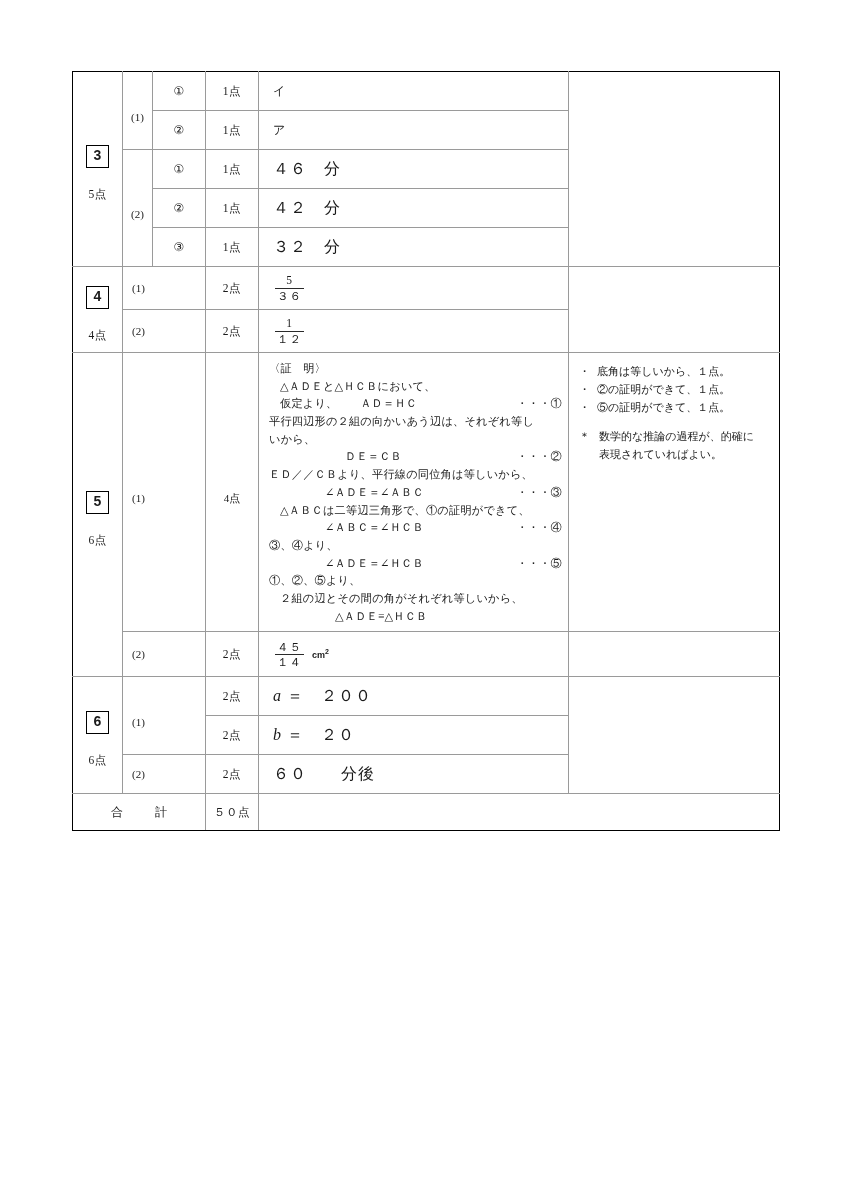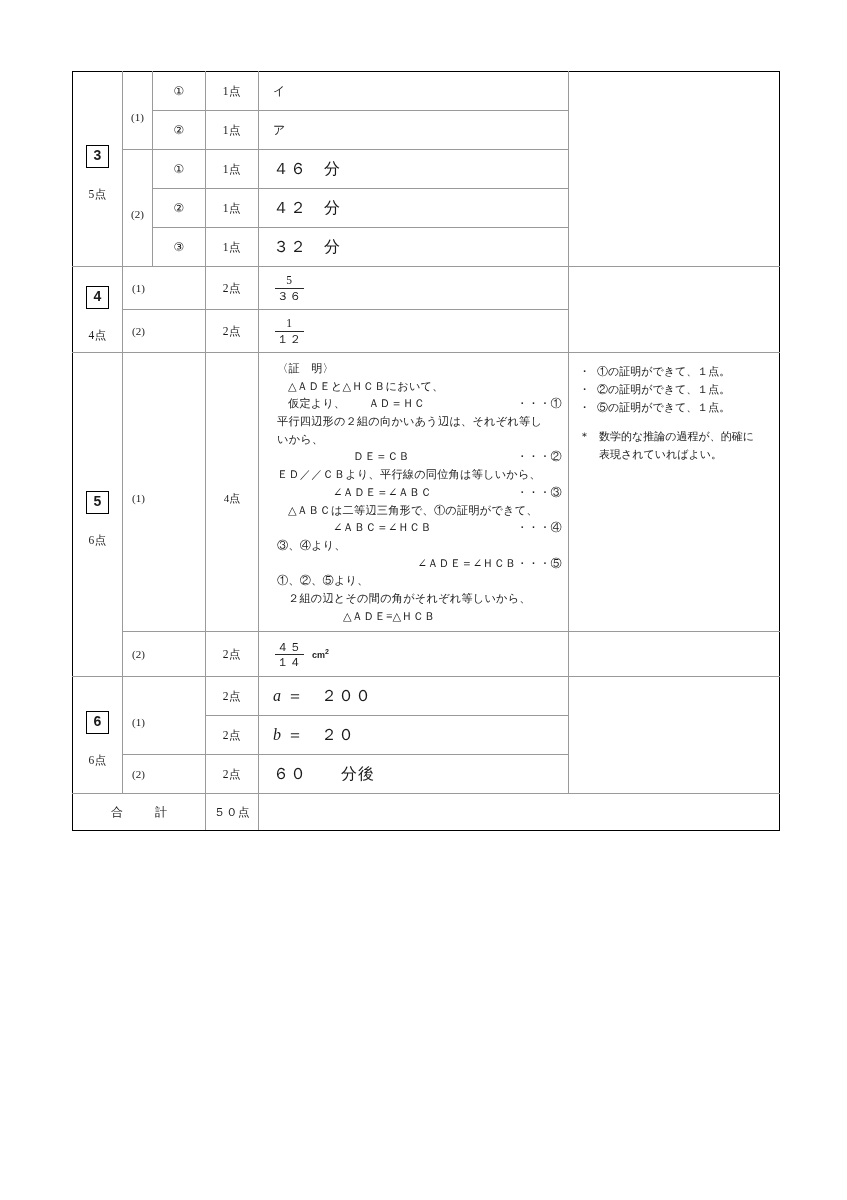--- a/index.html
+++ b/index.html
@@ -251,21 +251,21 @@
         <span class="pts">6点</span>
       </div>
     </td>
     <td colspan="2">
       <div class="qlabel" style="justify-content:flex-start;padding-left:9px;">(1)</div>
     </td>
     <td>
       <div class="qlabel" style="justify-content:center;">4点</div>
     </td>
 
-    <td style="vertical-align:top;padding-left:8px;">
+    <td style="vertical-align:top;">
       <div class="proof">
         <div class="pline">〈証　明〉</div>
         <div class="pline ind1">△ＡＤＥと△ＨＣＢにおいて、</div>
         <div class="pline ind1" style="display:flex;">
           <span style="flex:1;">仮定より、　　ＡＤ＝ＨＣ</span>
           <span>・・・①</span>
         </div>
         <div class="pline">平行四辺形の２組の向かいあう辺は、それぞれ等し</div>
         <div class="pline">いから、</div>
         <div class="pline" style="display:flex;">
@@ -277,34 +277,34 @@
           <span style="flex:1;padding-left:56px;">∠ＡＤＥ＝∠ＡＢＣ</span>
           <span>・・・③</span>
         </div>
         <div class="pline ind1">△ＡＢＣは二等辺三角形で、①の証明ができて、</div>
         <div class="pline" style="display:flex;">
           <span style="flex:1;padding-left:56px;">∠ＡＢＣ＝∠ＨＣＢ</span>
           <span>・・・④</span>
         </div>
         <div class="pline">③、④より、</div>
         <div class="pline" style="display:flex;">
-          <span style="flex:1;padding-left:56px;text-align:right;">∠ＡＤＥ＝∠ＨＣＢ</span>
+          <span style="flex:1;padding-left:56px;">∠ＡＤＥ＝∠ＨＣＢ</span>
           <span>・・・⑤</span>
         </div>
         <div class="pline">①、②、⑤より、</div>
         <div class="pline ind1">２組の辺とその間の角がそれぞれ等しいから、</div>
         <div class="pline" style="padding-left:66px;">△ＡＤＥ≡△ＨＣＢ</div>
       </div>
     </td>
 
     <td class="thick-r" style="vertical-align:top;">
       <div class="notes">
         <div class="note-item">
           <span class="note-bullet">・</span>
-          <span class="note-body">①の証明ができて、１点。</span>
+          <span class="note-body">底角は等しいから、１点。</span>
         </div>
         <div class="note-item">
           <span class="note-bullet">・</span>
           <span class="note-body">②の証明ができて、１点。</span>
         </div>
         <div class="note-item">
           <span class="note-bullet">・</span>
           <span class="note-body">⑤の証明ができて、１点。</span>
         </div>
         <div class="note-gap"></div>

